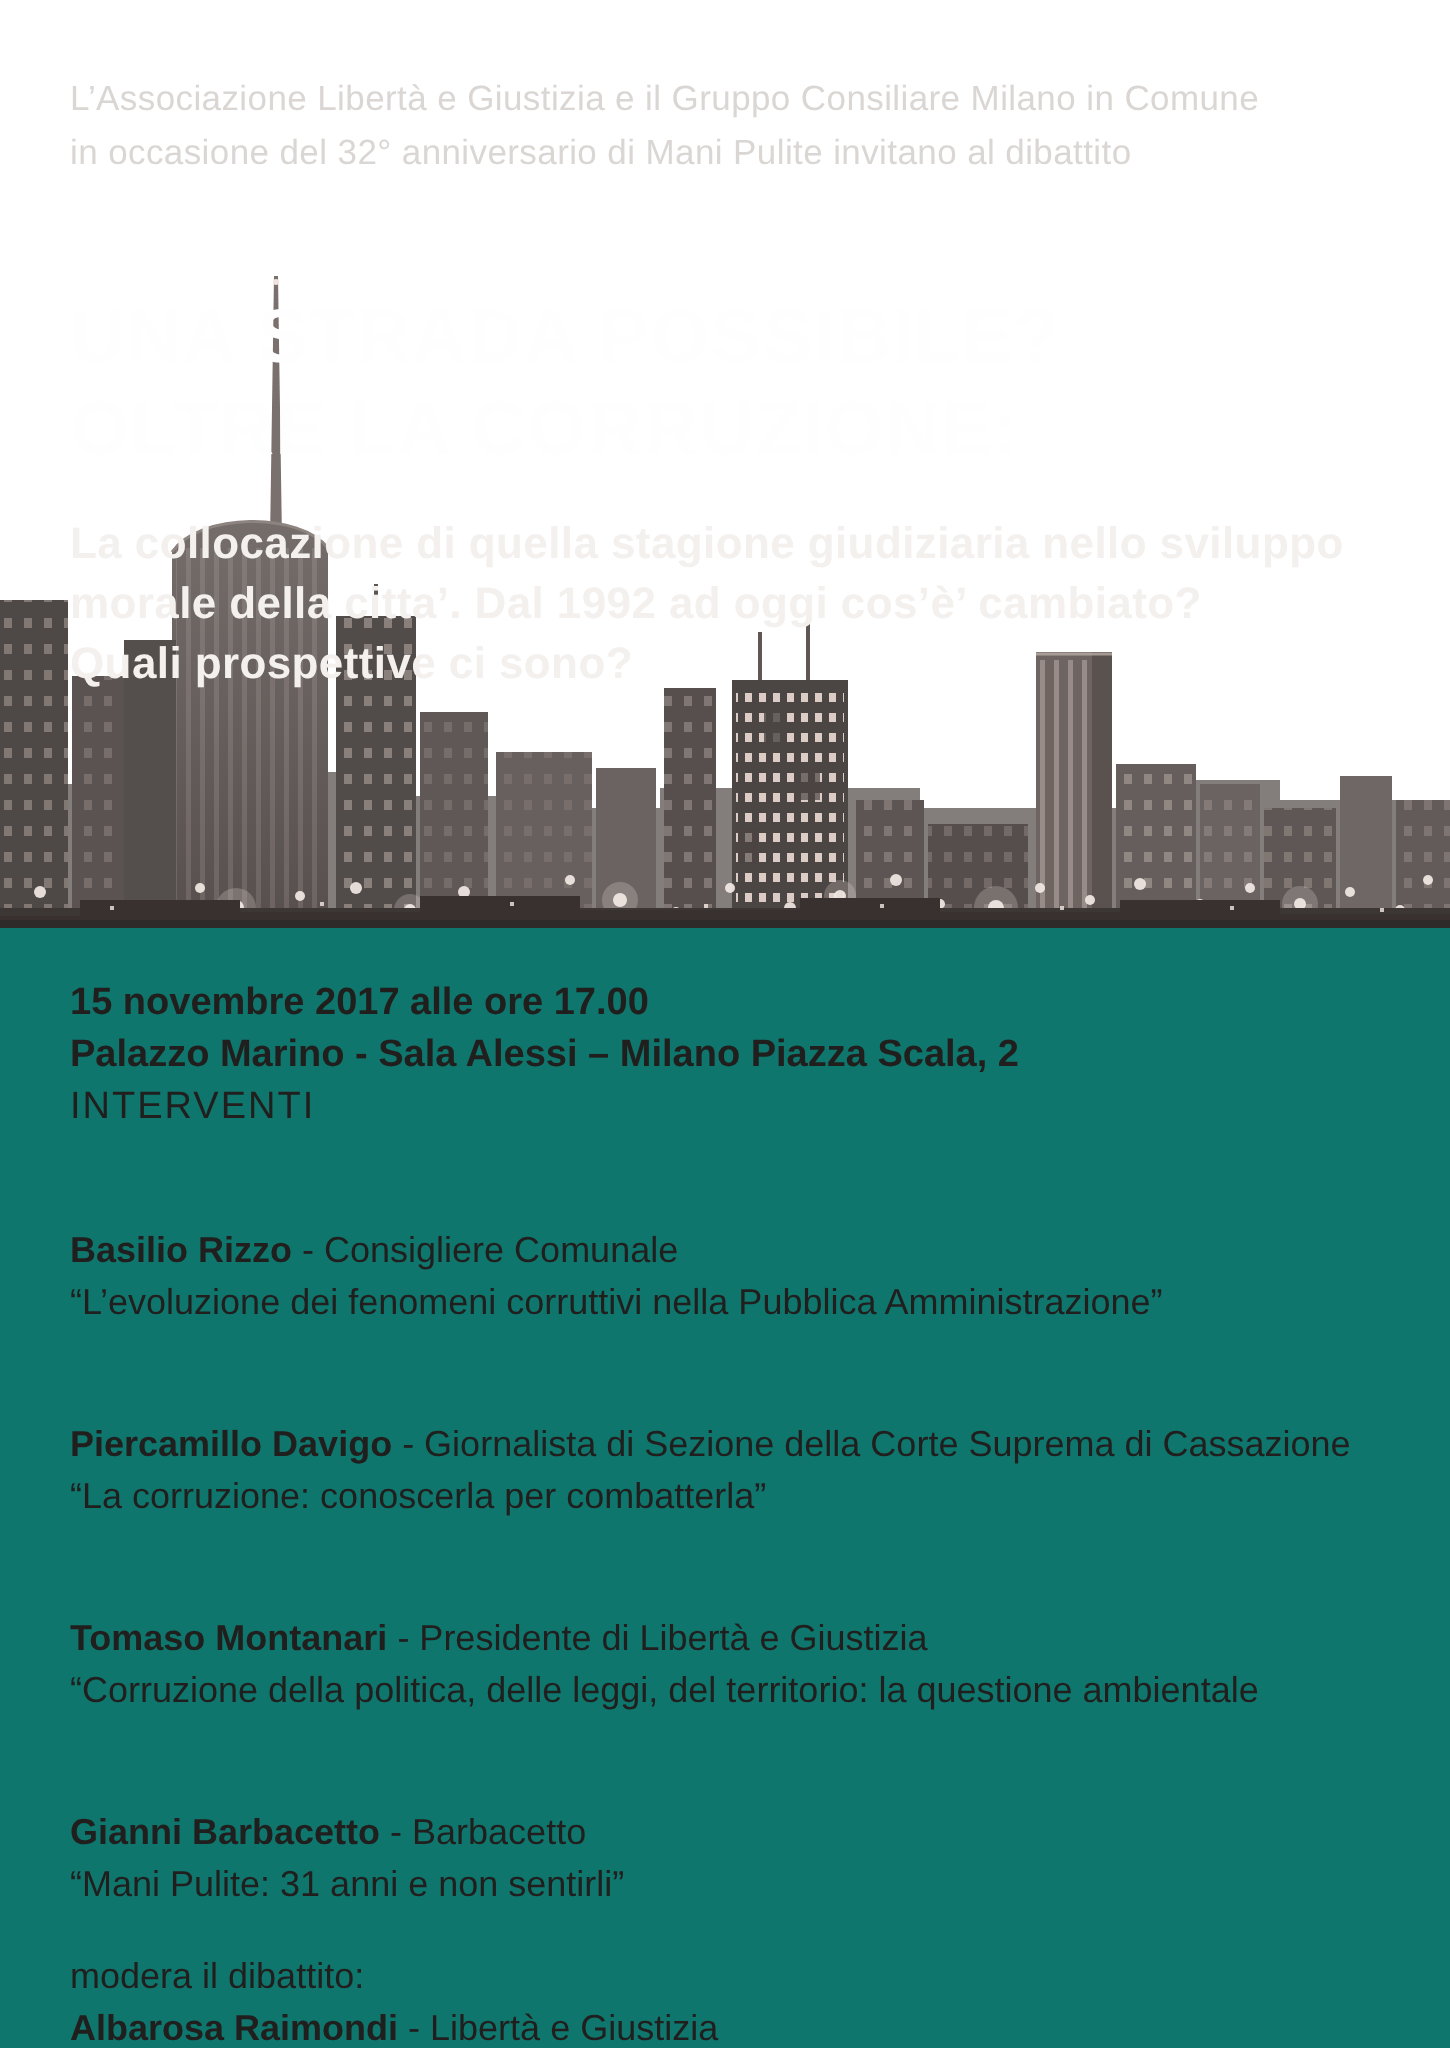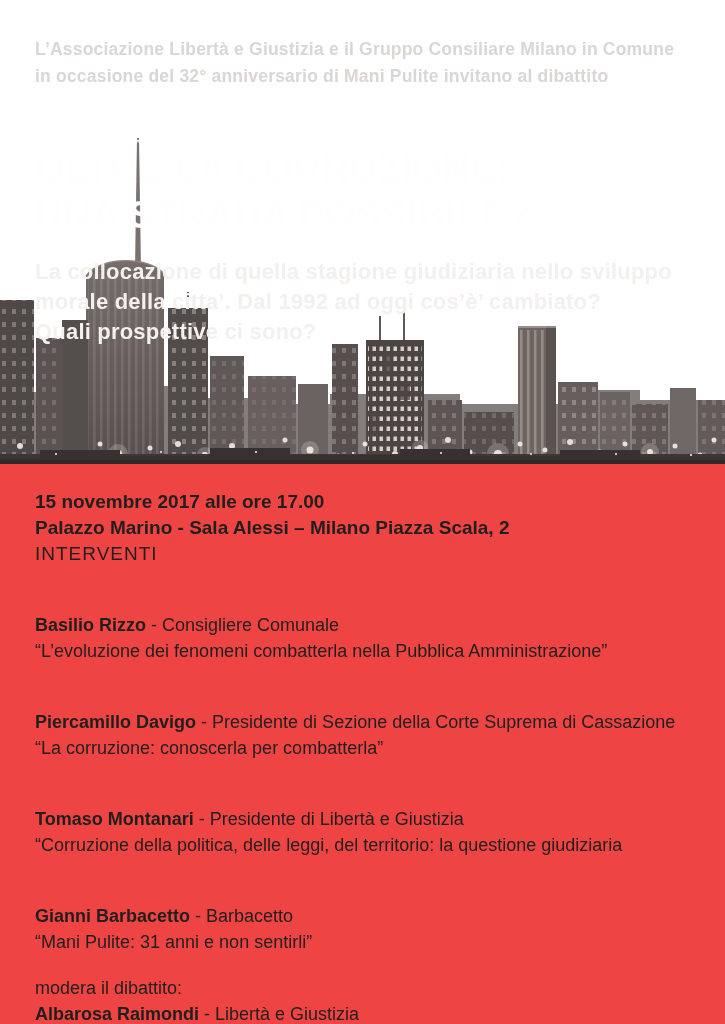--- a/index.html
+++ b/index.html
@@ -13,29 +13,29 @@
   }
   
   .hero{
     position:absolute;top:0;left:0;
     width:725px;height:464px;
     background:linear-gradient(180deg,#66615f 0%,#6c6664 40%,#757d7 0,#746c6a 70%,#7d7573 100%);
     overflow:hidden;
   }
   .hero .skyline{position:absolute;left:0;bottom:0;width:725px;height:340px;display:block;}
   .hero-text{position:absolute;left:35px;color:#fff;}
-  .intro{top:36px;font-size:17.5px;line-height:27px;font-weight:700;color:#dad6d3;letter-spacing:.2px;}
+  .intro{top:36px;font-size:17.5px;line-height:27px;font-weight:400;color:#dad6d3;letter-spacing:.2px;}
   .eventtitle{top:146px;font-size:38px;line-height:46px;font-weight:700;color:#fefefe;letter-spacing:.5px;}
   .subtitle{top:237px;font-size:22px;line-height:30px;font-weight:700;color:#f3f0ee;letter-spacing:.2px;margin-top:20px;}
   .hero-text div{white-space:nowrap;}
   
   .content{
     position:absolute;top:464px;left:0;
     width:725px;height:560px;
-    background:#ef4444;
+    background:#0f766e;
     color:#201f1d;
     padding:25px 12px 0 35px;
     box-sizing:border-box;
   }
   .when-where{font-size:19px;line-height:26px;font-weight:700;}
   .section-heading{font-size:19px;line-height:26px;font-weight:400;letter-spacing:1px;}
   .speakers{margin-top:12px;}
   .speaker{font-size:18px;line-height:26px;margin-bottom:20px;max-width:690px;margin-top:45px;}
   .speaker .name{font-weight:700;}
   .speaker .role{font-weight:400;}
@@ -176,22 +176,22 @@
       </g>
       <rect x="0" y="336" width="725" height="4" fill="#2e2a29"></rect>
     </svg>
 
     <div class="hero-text intro">
       <div>L’Associazione Libertà e Giustizia e il Gruppo Consiliare Milano in Comune</div>
       <div>in occasione del 32° anniversario di Mani Pulite invitano al dibattito</div>
     </div>
 
     <h1 class="hero-text eventtitle" style="position:absolute;margin:0;">
+      <div>UNA STRADA POSSIBILE?</div>
       <div>OLTRE LA CORRUZIONE:</div>
-      <div>UNA STRADA POSSIBILE?</div>
     </h1>
 
     <div class="hero-text subtitle">
       <div>La collocazione di quella stagione giudiziaria nello sviluppo</div>
       <div>morale della citta’. Dal 1992 ad oggi cos’è’ cambiato?</div>
       <div>Quali prospettive ci sono?</div>
     </div>
   </div>
 
   <div class="content">
@@ -200,31 +200,31 @@
       <div>15 novembre 2017 alle ore 17.00</div>
       <div>Palazzo Marino -  Sala Alessi – Milano Piazza Scala, 2</div>
     </div>
 
     <div class="section-heading">INTERVENTI</div>
 
     <div class="speakers">
 
       <div class="speaker">
         <div><span class="name">Basilio Rizzo</span><span class="role"> - Consigliere Comunale</span></div>
-        <div class="talk">“L’evoluzione dei fenomeni combatterla nella Pubblica Amministrazione”</div>
-      </div>
-
-      <div class="speaker">
-        <div><span class="name">Piercamillo Davigo</span><span class="role"> - Presidente di Sezione della Corte Suprema di Cassazione</span></div>
+        <div class="talk">“L’evoluzione dei fenomeni corruttivi nella Pubblica Amministrazione”</div>
+      </div>
+
+      <div class="speaker">
+        <div><span class="name">Piercamillo Davigo</span><span class="role"> - Giornalista di Sezione della Corte Suprema di Cassazione</span></div>
         <div class="talk">“La corruzione: conoscerla per combatterla”</div>
       </div>
 
       <div class="speaker">
         <div><span class="name">Tomaso Montanari</span><span class="role"> - Presidente di Libertà e Giustizia</span></div>
-        <div class="talk">“Corruzione della politica, delle leggi, del territorio: la questione giudiziaria</div>
+        <div class="talk">“Corruzione della politica, delle leggi, del territorio: la questione ambientale</div>
       </div>
 
       <div class="speaker">
         <div><span class="name">Gianni Barbacetto</span><span class="role"> - Barbacetto</span></div>
         <div class="talk">“Mani Pulite: 31 anni e non sentirli”</div>
       </div>
     </div>
 
     <div class="moderator">
       <div>modera il dibattito:</div>

